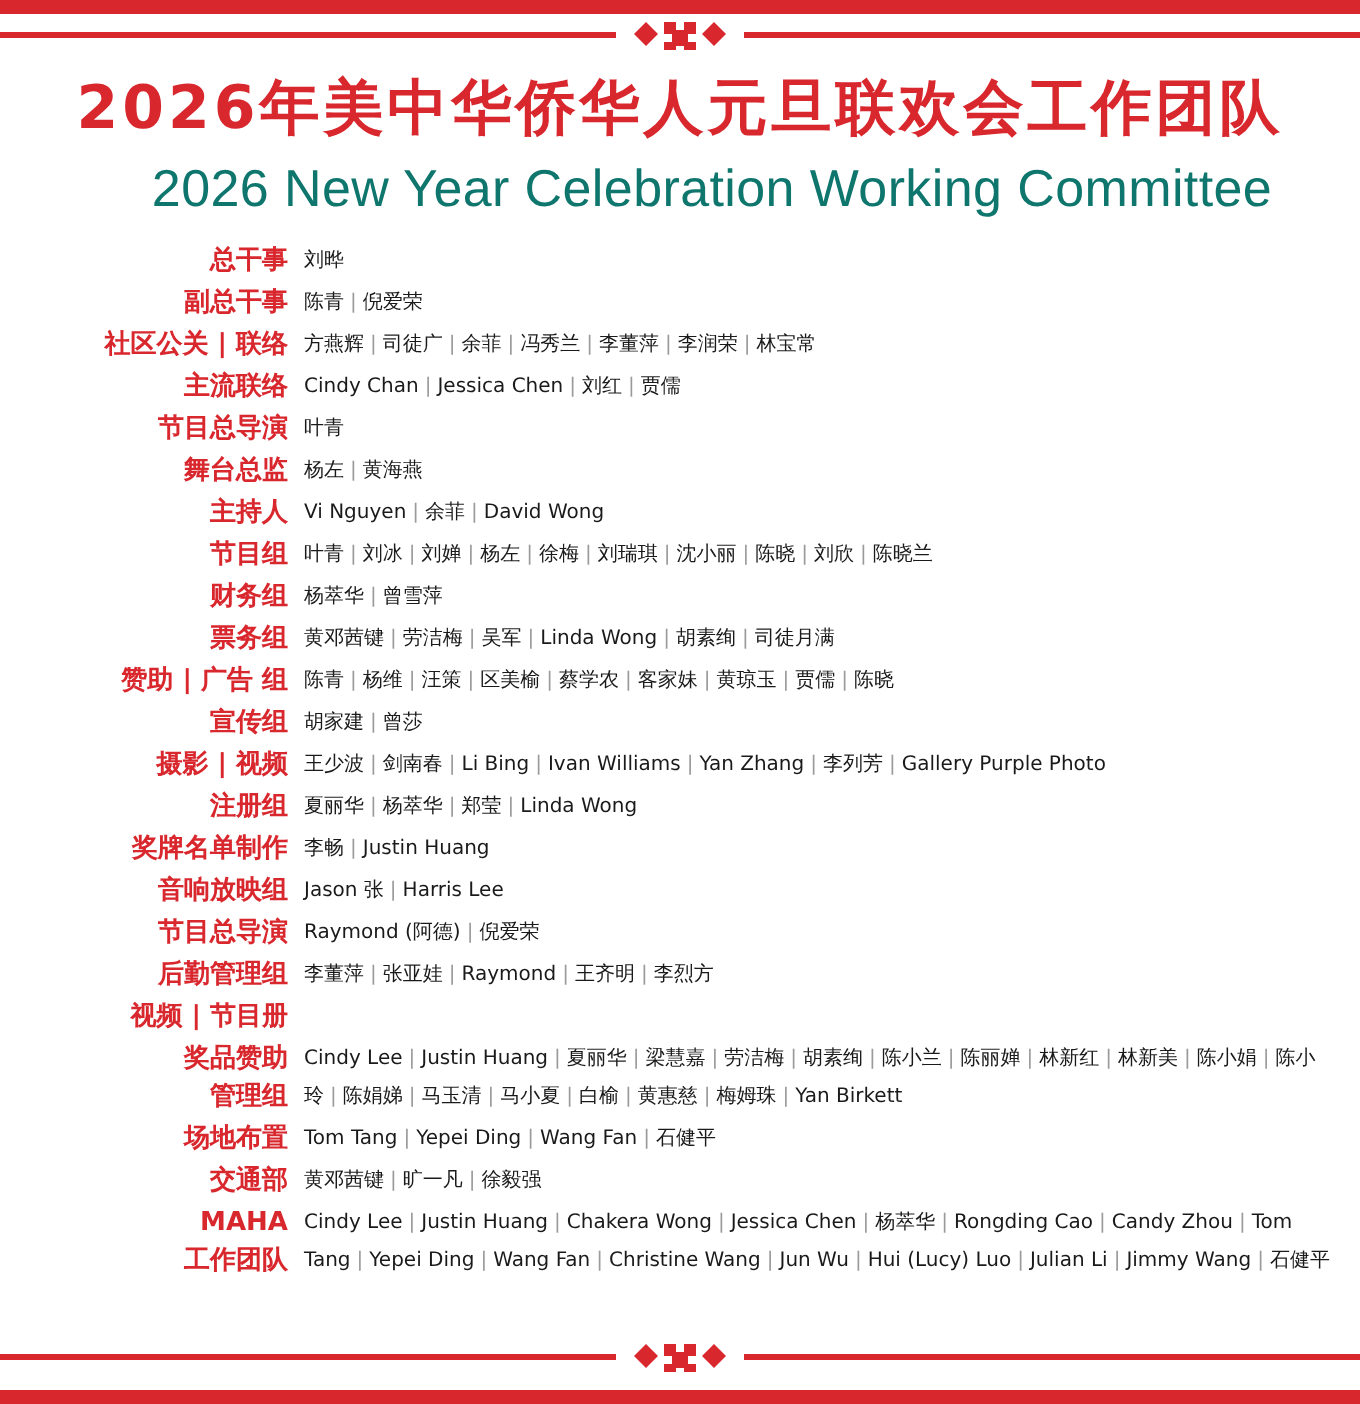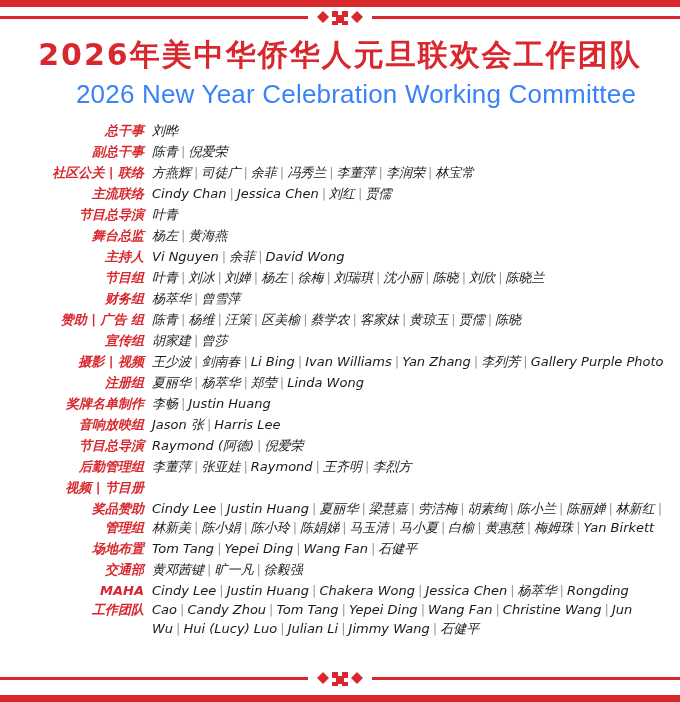--- a/index.html
+++ b/index.html
@@ -63,55 +63,54 @@
   }
   .title-cn {
     color: #d9272e;
     font-size: 30px;
     font-weight: bold;
     letter-spacing: 2px;
     line-height: 1.25;
     font-family: "DejaVu Sans", sans-serif;
   }
   .title-en {
-    color: #3b82f6;
+    color: #0f766e;
     font-size: 26px;
     font-weight: 500;
     letter-spacing: 0.2px;
     line-height: 1.3;
     margin-top: 4px;
     font-family: "Liberation Sans", sans-serif;
     margin-left: 32px;
   }
 
   .roster {
     margin-top: 10px;
     padding: 0 14px 0 8px;
-    font-style: italic;
   }
   .row {
     display: flex;
     align-items: flex-start;
     margin-bottom: 2px;
     line-height: 19px;
   }
   .row .label {
     flex: 0 0 136px;
     text-align: right;
     padding-right: 8px;
     color: #d9272e;
     font-size: 13px;
     font-weight: bold;
     font-family: "DejaVu Sans", sans-serif;
     white-space: nowrap;
   }
   .row .names {
     flex: 1 1 auto;
     color: #1a1a1a;
-    font-size: 13px;
+    font-size: 10px;
     font-family: "DejaVu Sans", sans-serif;
     word-spacing: 0px;
   }
   .row .names .sep {
     color: #9a9a9a;
     padding: 0 3px;
   }
 </style>
 </head>
 <body>
@@ -170,20 +169,24 @@
       </div>
       <div class="row">
         <div class="label">节目组</div>
         <div class="names"><span>叶青</span><span class="sep">|</span><span>刘冰</span><span class="sep">|</span><span>刘婵</span><span class="sep">|</span><span>杨左</span><span class="sep">|</span><span>徐梅</span><span class="sep">|</span><span>刘瑞琪</span><span class="sep">|</span><span>沈小丽</span><span class="sep">|</span><span>陈晓</span><span class="sep">|</span><span>刘欣</span><span class="sep">|</span><span>陈晓兰</span></div>
       </div>
       <div class="row">
         <div class="label">财务组</div>
         <div class="names"><span>杨萃华</span><span class="sep">|</span><span>曾雪萍</span></div>
       </div>
       <div class="row">
+        <div class="label">票务组</div>
+        <div class="names"><span>黄邓茜键</span><span class="sep">|</span><span>劳洁梅</span><span class="sep">|</span><span>吴军</span><span class="sep">|</span><span>Linda Wong</span><span class="sep">|</span><span>胡素绚</span><span class="sep">|</span><span>司徒月满</span></div>
+      </div>
+      <div class="row">
         <div class="label">赞助 | 广告 组</div>
         <div class="names"><span>陈青</span><span class="sep">|</span><span>杨维</span><span class="sep">|</span><span>汪策</span><span class="sep">|</span><span>区美榆</span><span class="sep">|</span><span>蔡学农</span><span class="sep">|</span><span>客家妹</span><span class="sep">|</span><span>黄琼玉</span><span class="sep">|</span><span>贾儒</span><span class="sep">|</span><span>陈晓</span></div>
       </div>
       <div class="row">
         <div class="label">宣传组</div>
         <div class="names"><span>胡家建</span><span class="sep">|</span><span>曾莎</span></div>
       </div>
       <div class="row">
         <div class="label">摄影 | 视频</div>
         <div class="names"><span>王少波</span><span class="sep">|</span><span>剑南春</span><span class="sep">|</span><span>Li Bing</span><span class="sep">|</span><span>Ivan Williams</span><span class="sep">|</span><span>Yan Zhang</span><span class="sep">|</span><span>李列芳</span><span class="sep">|</span><span>Gallery  Purple Photo</span></div>

